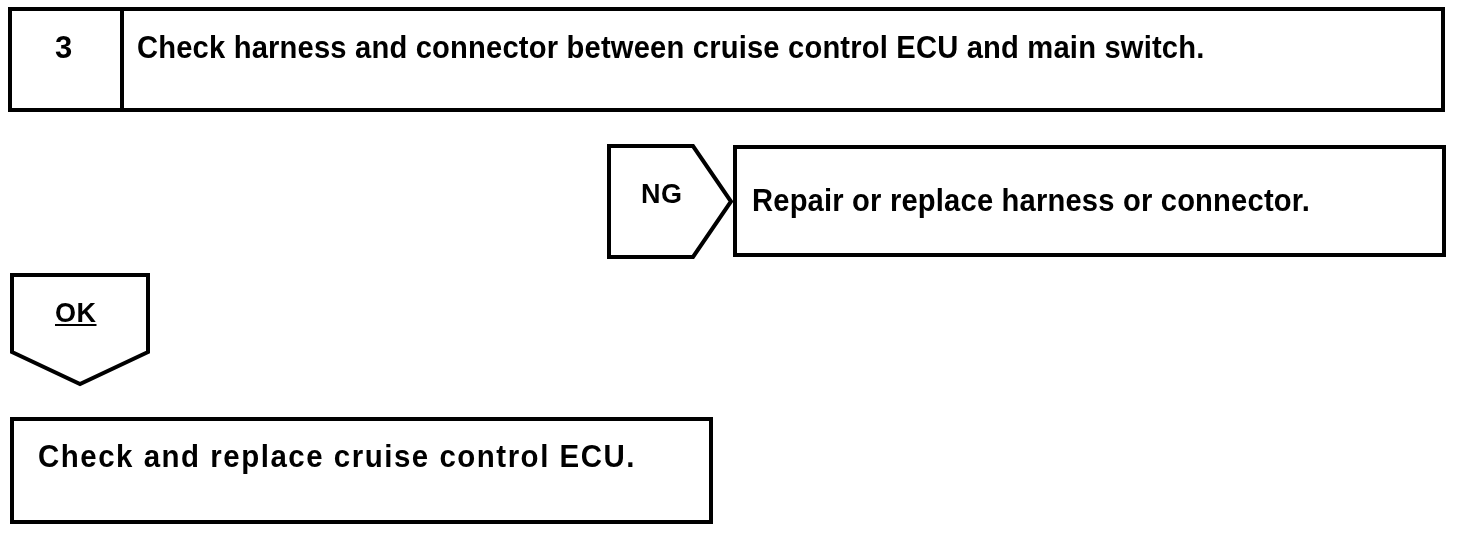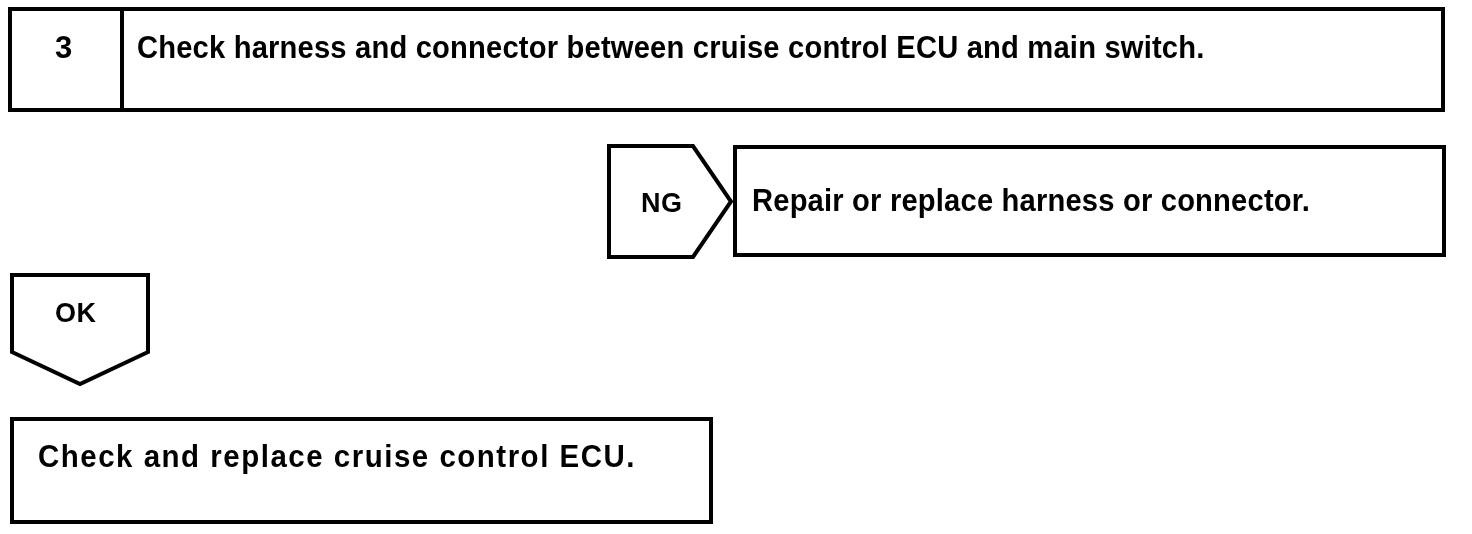--- a/index.html
+++ b/index.html
@@ -90,28 +90,28 @@
   <div class="box" style="left:8px; top:7px; width:1437px; height:105px;">
   </div>
   <div class="cell-divider" style="left:120px; top:11px; width:4px; height:97px;">
   </div>
   <div class="txt step-num" style="left:55px; top:32px;">3</div>
   <div class="txt body-text" style="left:137px; top:32px;">Check harness and connector between cruise control ECU and main switch.</div>
 
   <svg class="arrow-svg" style="left:603px; top:142px;" width="132" height="119" viewBox="0 0 132 119">
     <polygon points="6,4 90,4 128,59.5 90,115 6,115"></polygon>
   </svg>
-  <div class="txt arrow-label" style="left:641px; top:190px;">NG</div>
+  <div class="txt arrow-label" style="left:641px; top:181px;">NG</div>
 
   <div class="box" style="left:733px; top:145px; width:713px; height:112px;">
   </div>
   <div class="txt body-text" style="left:752px; top:185px;">Repair or replace harness or connector.</div>
 
   <svg class="arrow-svg" style="left:6px; top:271px;" width="148" height="117" viewBox="0 0 148 117">
     <polygon points="6,4 142,4 142,81 74,113 6,81"></polygon>
   </svg>
-  <div class="txt arrow-label" style="left:55px; top:300px;">OK</div>
+  <div class="txt arrow-label" style="left:55px; top:300px;text-decoration:underline;">OK</div>
 
   <div class="box" style="left:10px; top:417px; width:703px; height:107px;">
   </div>
   <div class="txt body-text-wide" style="left:38px; top:441px;">Check and replace cruise control ECU.</div>
 
 </div>
 
 </body></html>

